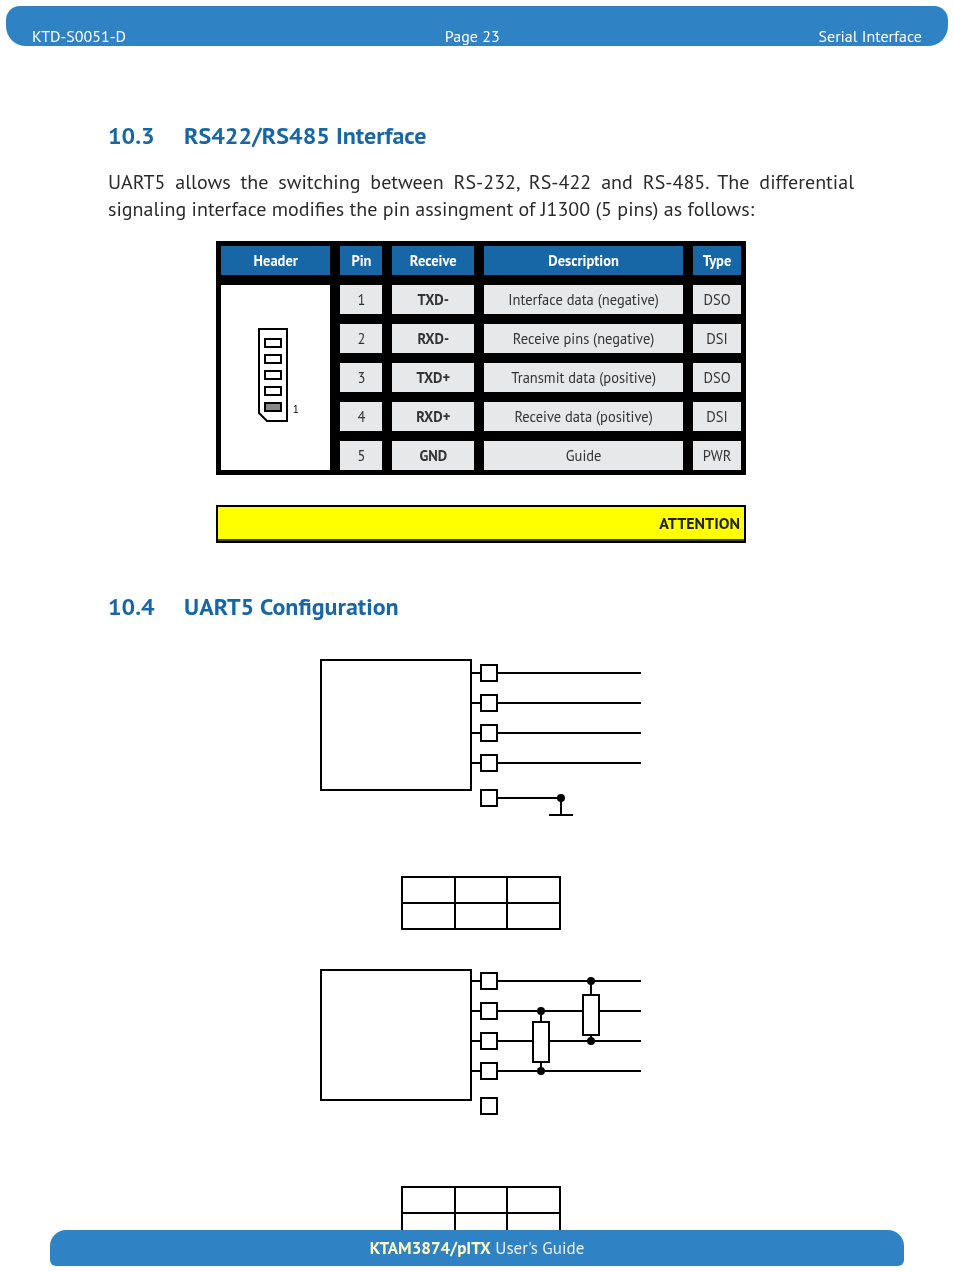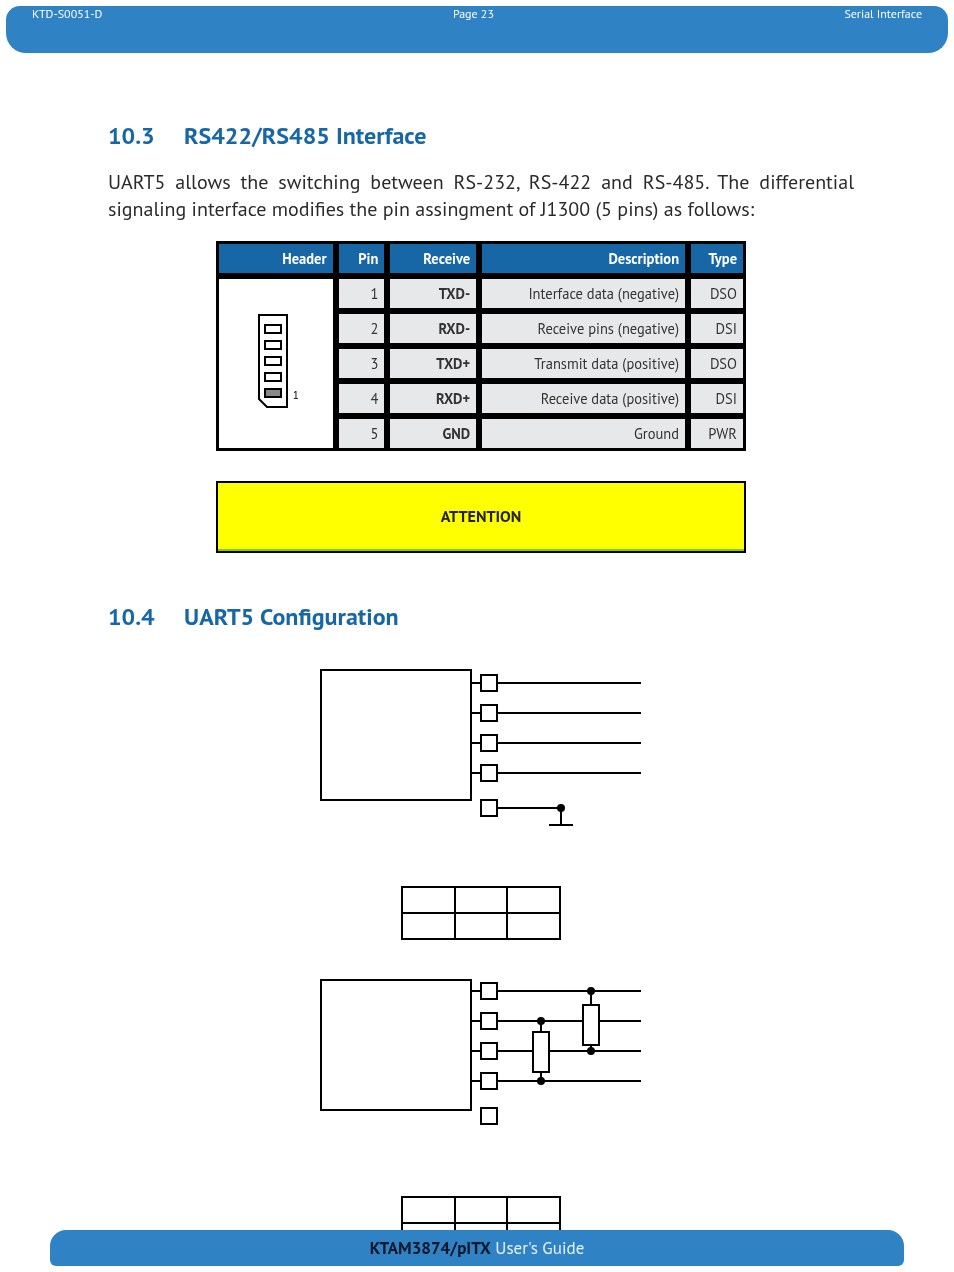--- a/index.html
+++ b/index.html
@@ -8,29 +8,29 @@
     background: #fff;
     width: 954px;
     height: 1272px;
     position: relative;
     color: #222;
   }
   
   .topbar {
     position: absolute;
     top: 6px; left: 6px; right: 6px;
-    height: 47px;
+    height: 40px;
     background: #2f82c4;
     border-radius: 14px 14px 20px 20px;
     color: #fff;
     display: flex;
-    align-items: flex-start;
+    align-items: flex-end;
     justify-content: space-between;
     padding: 0 26px;
-    font-size: 12px;
+    font-size: 16px;
   }
   .topbar .mid { flex: 1; text-align: center; }
   .content {
     position: absolute;
     top: 120px;
     left: 108px;
     right: 100px;
   }
   h2.sec {
     color: #1766a6;
@@ -43,21 +43,21 @@
     font-size: 20px;
     color: #2a2a2a;
     text-align: justify;
     margin-bottom: 18px;
     line-height: 1.35;
   }
 
   
   .pintbl-wrap { margin: 0 auto 30px auto; width: 530px; }
   .pintbl { border-collapse: separate; border-spacing: 0; width: 100%; font-size: 14.5px; }
-  .pintbl th, .pintbl td { border: 3px solid #000000; padding: 5px 6px; text-align: right; }
+  .pintbl th, .pintbl td { border: 5px solid #000000; padding: 5px 6px; text-align: center; }
   .pintbl thead th {
     background: #1766a6;
     color: #fff;
     font-weight: 700;
   }
   .pintbl tbody td {
     background: #e7e8e9;
     color: #333;
   }
   .pintbl tbody td.sig { font-weight: 700; }
@@ -72,24 +72,24 @@
   .connsvg { display:block; margin: 2px auto; }
 
   
   .attn {
     width: 530px;
     margin: 0 auto 30px auto;
     border: 2px solid #000;
   }
   .attn .hdr {
     background: #ffff00;
-    text-align: center;
+    text-align: right;
     font-weight: 700;
-    padding: 23px 4px;
-    border-bottom: 2px solid #84cc16;
+    padding: 6px 4px;
+    border-bottom: 2px solid #404040;
   }
   .attn .msg {
     background: #fff;
     text-align: center;
     padding: 8px 6px;
     color: #1766a6;
     font-size: 15px;
   }
 
   
@@ -113,21 +113,21 @@
     position: absolute;
     left: 50px; right: 50px; bottom: 6px;
     height: 36px;
     background: #2f82c4;
     border-radius: 16px 16px 6px 6px;
     color: #e8f0f7;
     text-align: center;
     font-size: 17px;
     line-height: 36px;
   }
-  .footer b { color: #0f172a; font-weight: 700; }
+  .footer b { color: #fef9c3; font-weight: 700; }
 </style>
 </head>
 <body>
 
 <div class="topbar">
   <span>KTD-S0051-D</span>
   <span class="mid">Page 23</span>
   <span>Serial Interface</span>
 </div>
 
@@ -192,21 +192,21 @@
           </tr>
           <tr>
             <td>4</td>
             <td class="sig">RXD+</td>
             <td>Receive data (positive)</td>
             <td>DSI</td>
           </tr>
           <tr>
             <td>5</td>
             <td class="sig">GND</td>
-            <td>Ground</td>
+            <td>Guide</td>
             <td>PWR</td>
           </tr>
         </tbody>
     </table>
   </div>
 
   <div class="attn">
     <div class="hdr">ATTENTION</div>
   </div>
 

